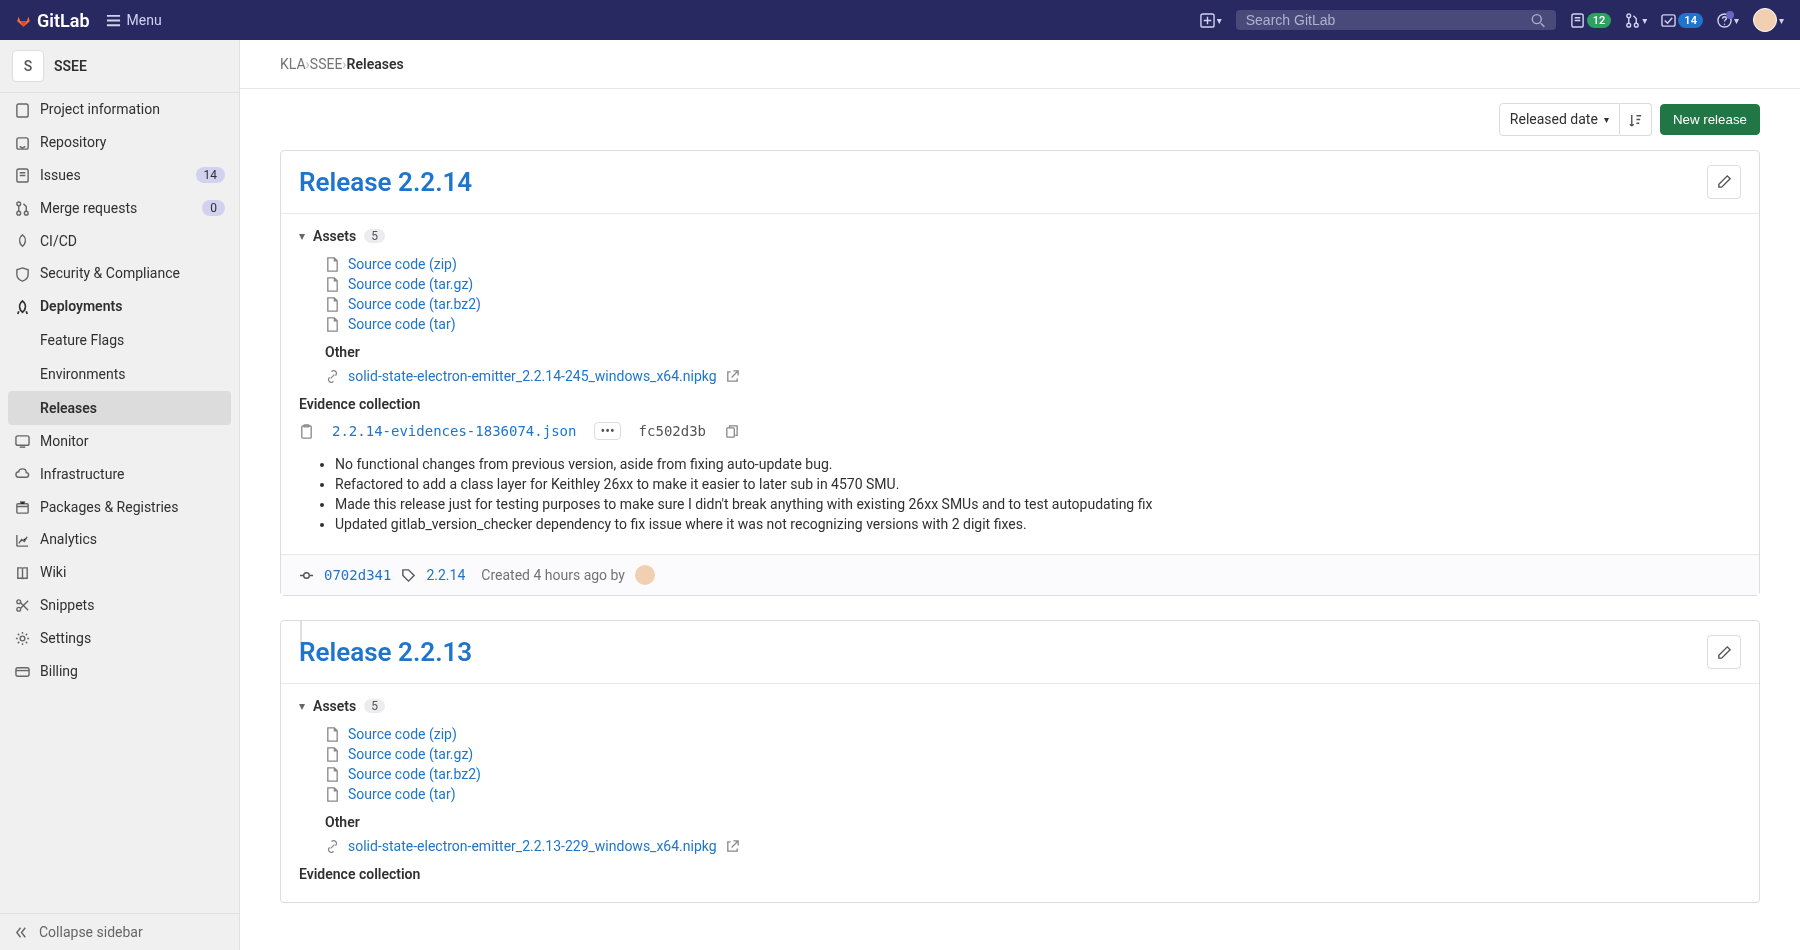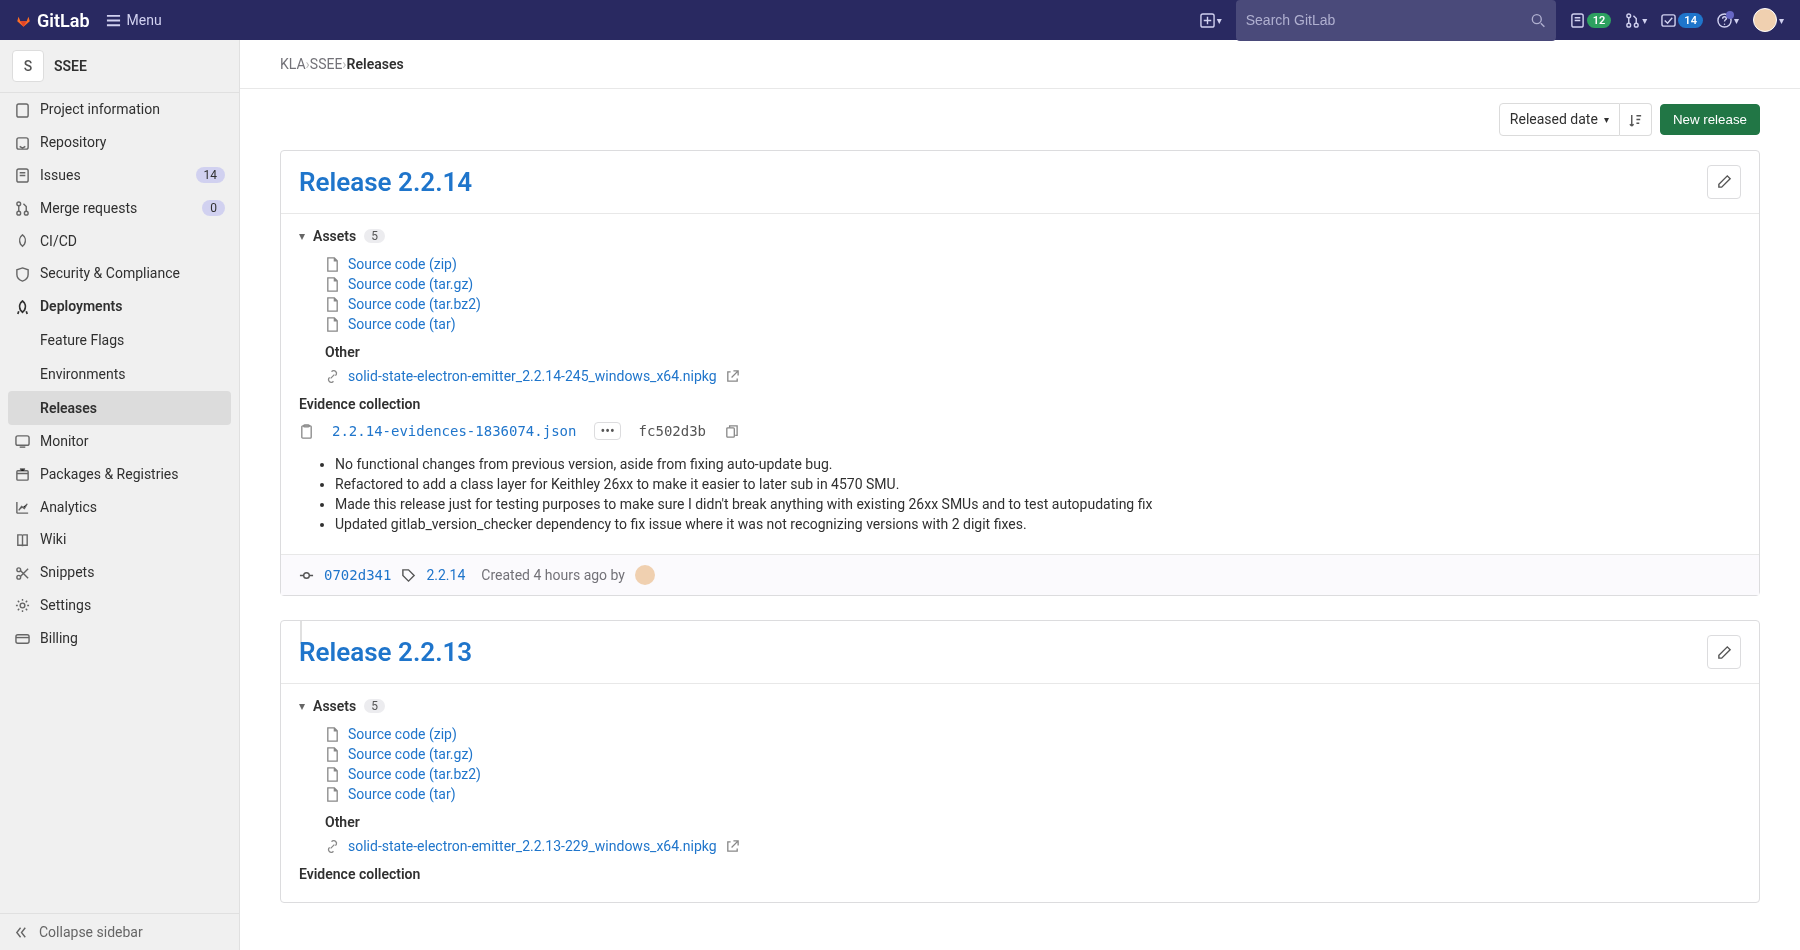--- a/index.html
+++ b/index.html
@@ -6,21 +6,21 @@
 body { font-family: -apple-system, BlinkMacSystemFont, "Segoe UI", Roboto, sans-serif; font-size: 14px; color: #303030; background: #fff; }
 a { text-decoration: none; }
 
 
 .topnav { height: 40px; background: #292961; display: flex; align-items: center; padding: 0 16px; color: #fff; }
 .logo-wrap { display: flex; align-items: center; gap: 6px; }
 .logo-text { font-weight: 600; font-size: 18px; color: #fff; }
 .menu-btn { display: flex; align-items: center; gap: 6px; margin-left: 16px; color: #d1d1f0; cursor: pointer; }
 .spacer { flex: 1; }
 .nav-right { display: flex; align-items: center; gap: 14px; }
-.search-box { background: #4a4a7a; border-radius: 4px; width: 320px; height: 41px; display: flex; align-items: center; padding: 0 10px; }
+.search-box { background: #4a4a7a; border-radius: 4px; width: 320px; height: 20px; display: flex; align-items: center; padding: 0 10px; }
 .search-box input { background: transparent; border: none; outline: none; color: #d1d1f0; width: 100%; font-size: 14px; }
 .search-box input::placeholder { color: #b0b0d0; }
 .nav-icon { color: #d1d1f0; cursor: pointer; display: flex; align-items: center; gap: 2px; font-size: 13px; }
 .badge-green { background: #2da160; color: #fff; border-radius: 8px; padding: 1px 6px; font-size: 11px; font-weight: 600; }
 .badge-blue { background: #1f75cb; color: #fff; border-radius: 8px; padding: 1px 6px; font-size: 11px; font-weight: 600; }
 .avatar-top { width: 24px; height: 24px; border-radius: 50%; background: #f0d0b0; border: 1px solid #fff; }
 .relpos { position: relative; }
 .dot { position: absolute; top: -2px; right: 5px; width: 8px; height: 8px; background: #6666c4; border-radius: 50%; }
 
 
@@ -221,20 +221,26 @@
       </div>
     <div class="sidebar-item">
       <span class="icon"><svg class="ico" viewBox="0 0 16 16">
             <rect x="1" y="2" width="14" height="10" rx="2" fill="none" stroke="#666" stroke-width="1.5"></rect>
             <path stroke="#666" stroke-width="1.5" d="M5 14h6"></path>
           </svg></span>
       <span class="lbl">Monitor</span>
     </div>
     <div class="sidebar-item">
       <span class="icon"><svg class="ico" viewBox="0 0 16 16">
+            <path fill="none" stroke="#666" stroke-width="1.5" d="M4 11a3 3 0 010-6c0-2 2-3 4-3s4 1 4 4a2.5 2.5 0 010 5z"></path>
+          </svg></span>
+      <span class="lbl">Infrastructure</span>
+    </div>
+    <div class="sidebar-item">
+      <span class="icon"><svg class="ico" viewBox="0 0 16 16">
             <rect x="2" y="4" width="12" height="10" rx="1" fill="none" stroke="#666" stroke-width="1.5"></rect>
             <path stroke="#666" stroke-width="1.5" d="M2 7h12M6 4V2h4v2"></path>
           </svg></span>
       <span class="lbl">Packages &amp; Registries</span>
     </div>
     <div class="sidebar-item">
       <span class="icon"><svg class="ico" viewBox="0 0 16 16">
             <path stroke="#666" stroke-width="1.5" d="M2 14V2M2 14h12M4 11l3-4 3 2 3-5"></path>
           </svg></span>
       <span class="lbl">Analytics</span>

